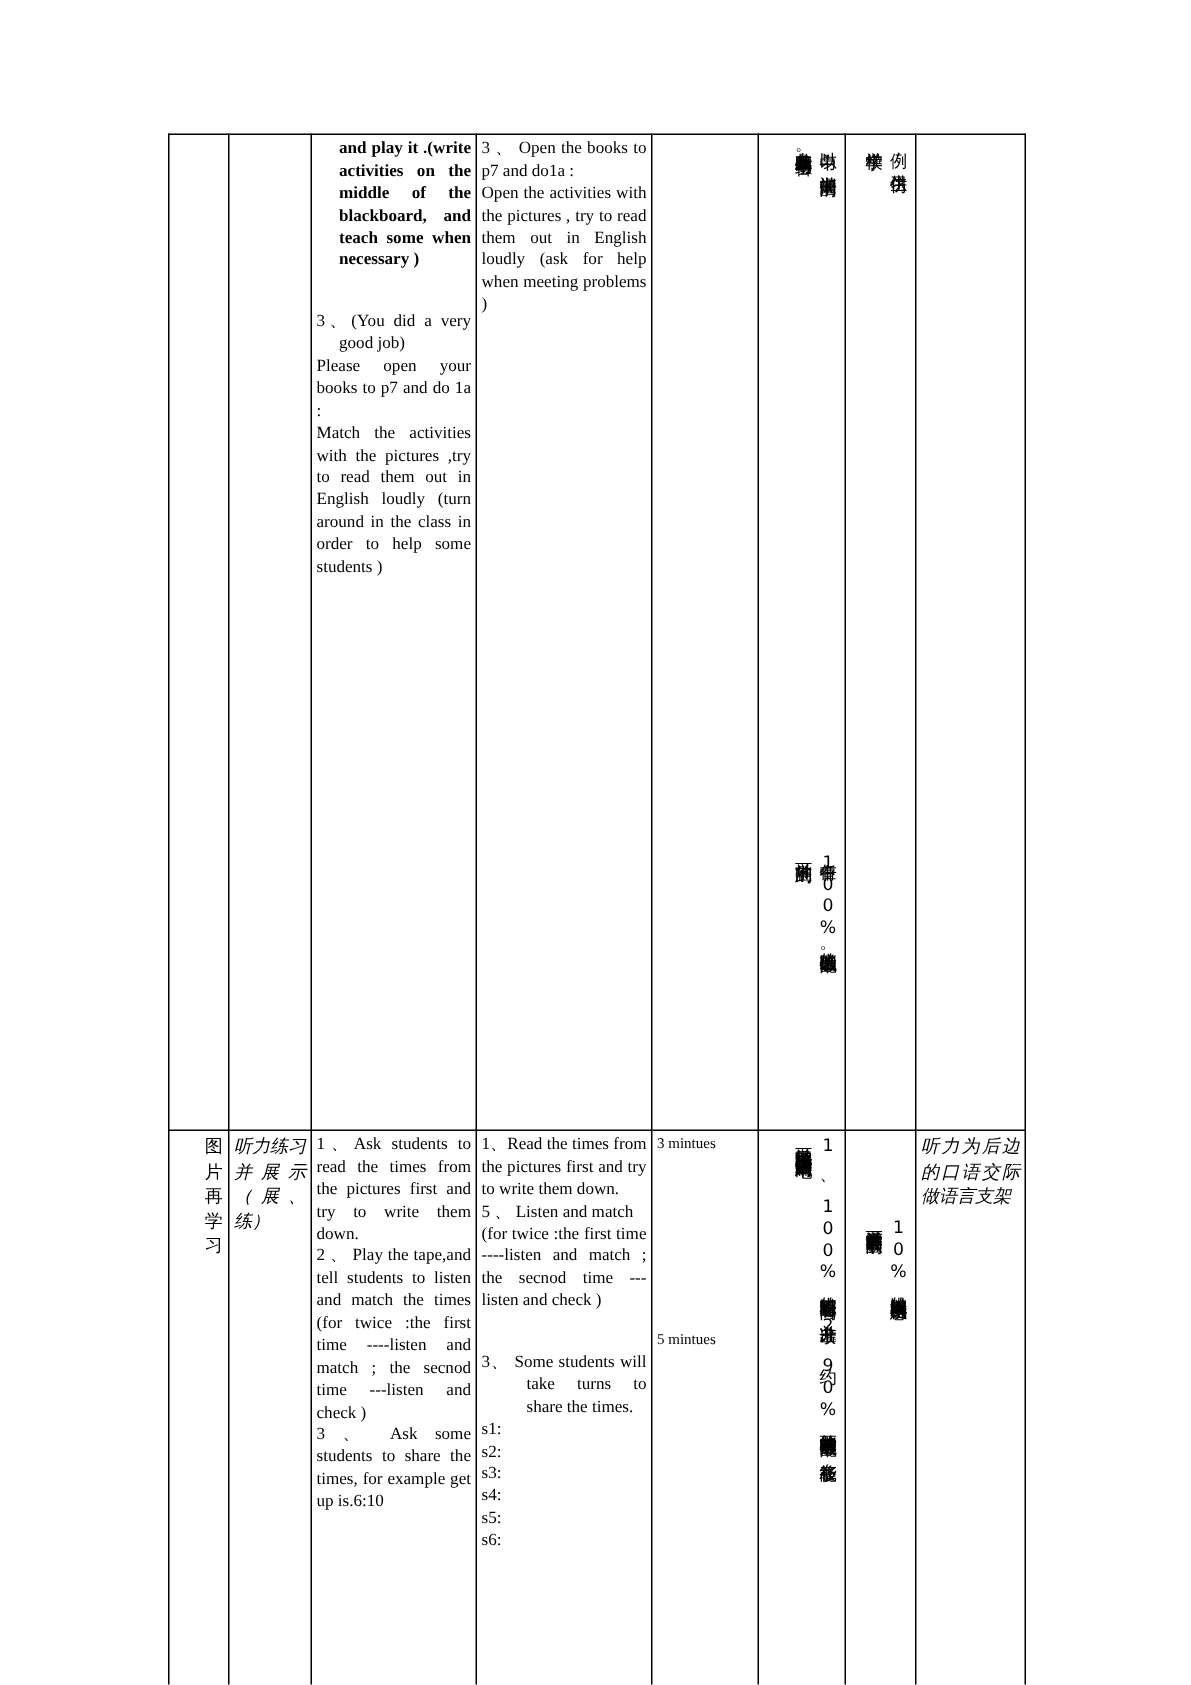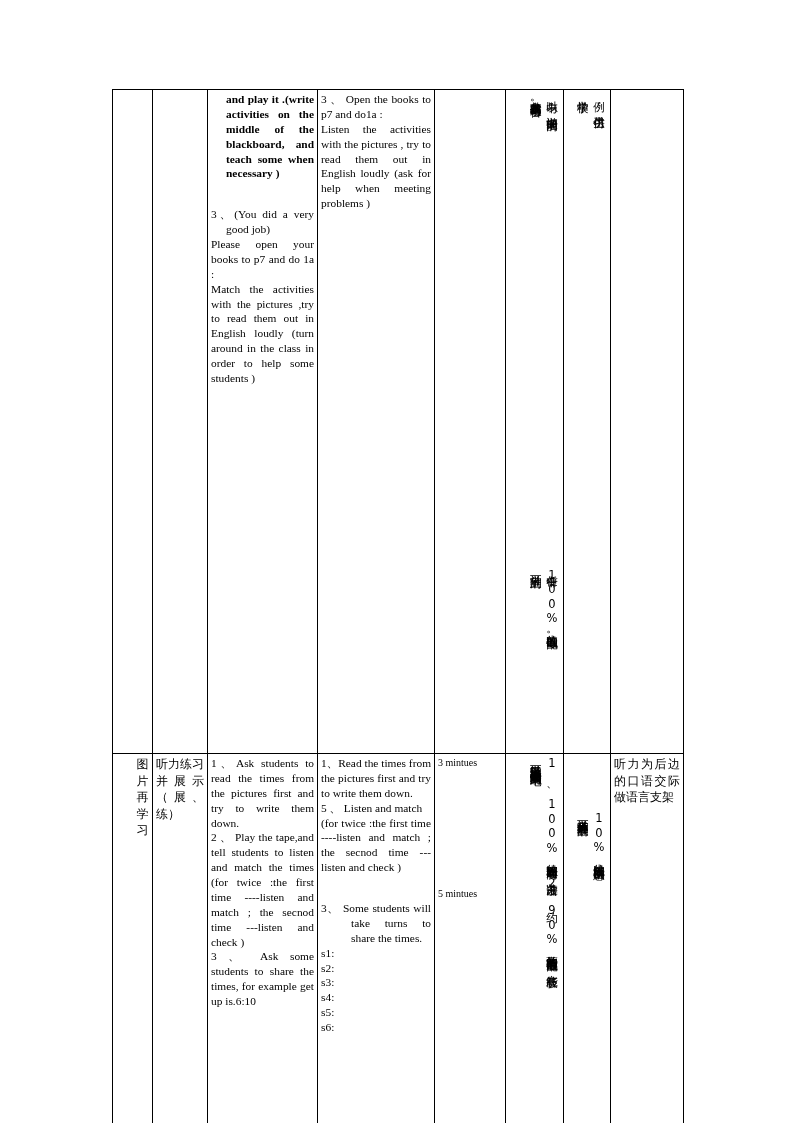--- a/index.html
+++ b/index.html
@@ -88,20 +88,21 @@
   .vtext.tall-f { height: 250px; }
 
   .cjk {
     font-family: "DejaVu Sans", sans-serif;
     font-size: 12px;
     line-height: 1.38;
     margin: 0;
   }
   .cjk.just {
     text-align: justify;
+    font-style: italic;
   }
 
   .timecell {
     font-size: 10px;
     line-height: 1.3;
   }
   .spacer-lg { height: 44px; }
 </style>
 </head>
 <body>
@@ -133,21 +134,21 @@
 
         <td>
           <p class="para indent">and play it .(write activities on the middle of the blackboard, and teach some when necessary ) </p>
           <p class="para hang">3、(You did a very good job)</p>
           <p class="para">Please open your books to p7 and do 1a :</p>
           <p class="para">Match the activities with the pictures ,try to read them out in English loudly (turn around in the class in order to help some students )</p>
         </td>
 
         <td>
           <p class="para">3 、 Open the books to p7 and do1a :</p>
-          <p class="para">Listen the activities with the pictures , try to read them out in English loudly (ask for help when meeting problems )</p>
+          <p class="para">Open the activities with the pictures , try to read them out in English loudly (ask for help when meeting problems )</p>
         </td>
 
         <td>
           <div class="timecell"></div>
         </td>
 
         <td>
           <div style="display:flex; flex-direction:row-reverse; justify-content:flex-start; gap:0px;">
             <div class="vtext tall-a">以与中,游中握间活的</div>
             <div class="vtext tall-c">参其在戏掌时与动组合。</div>

